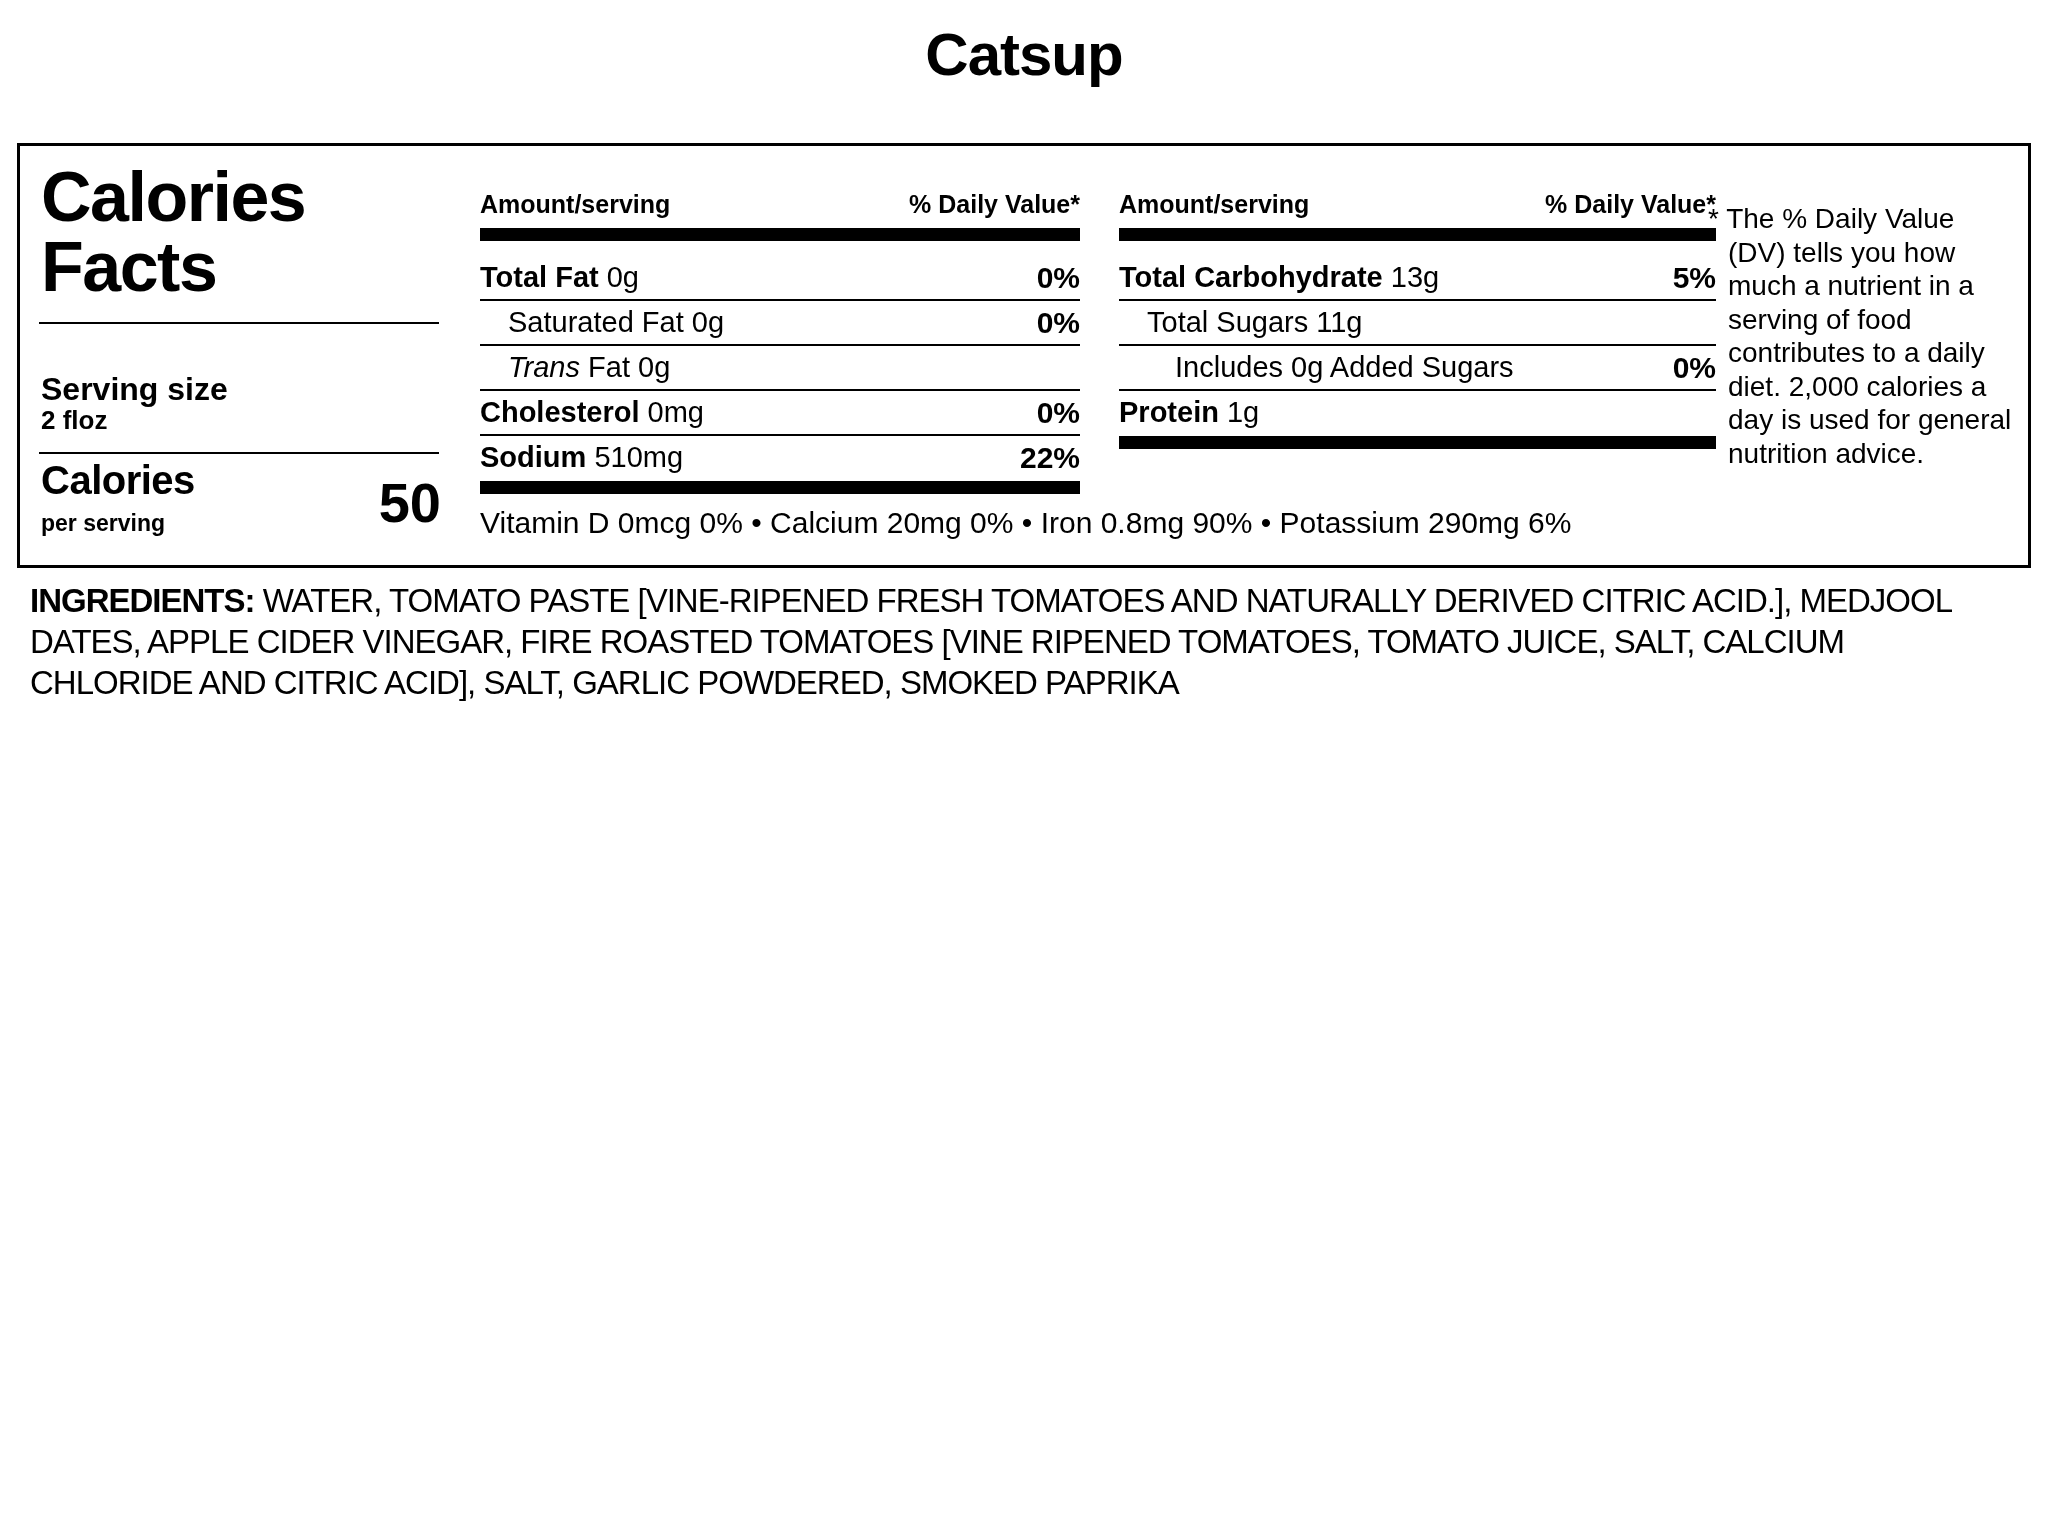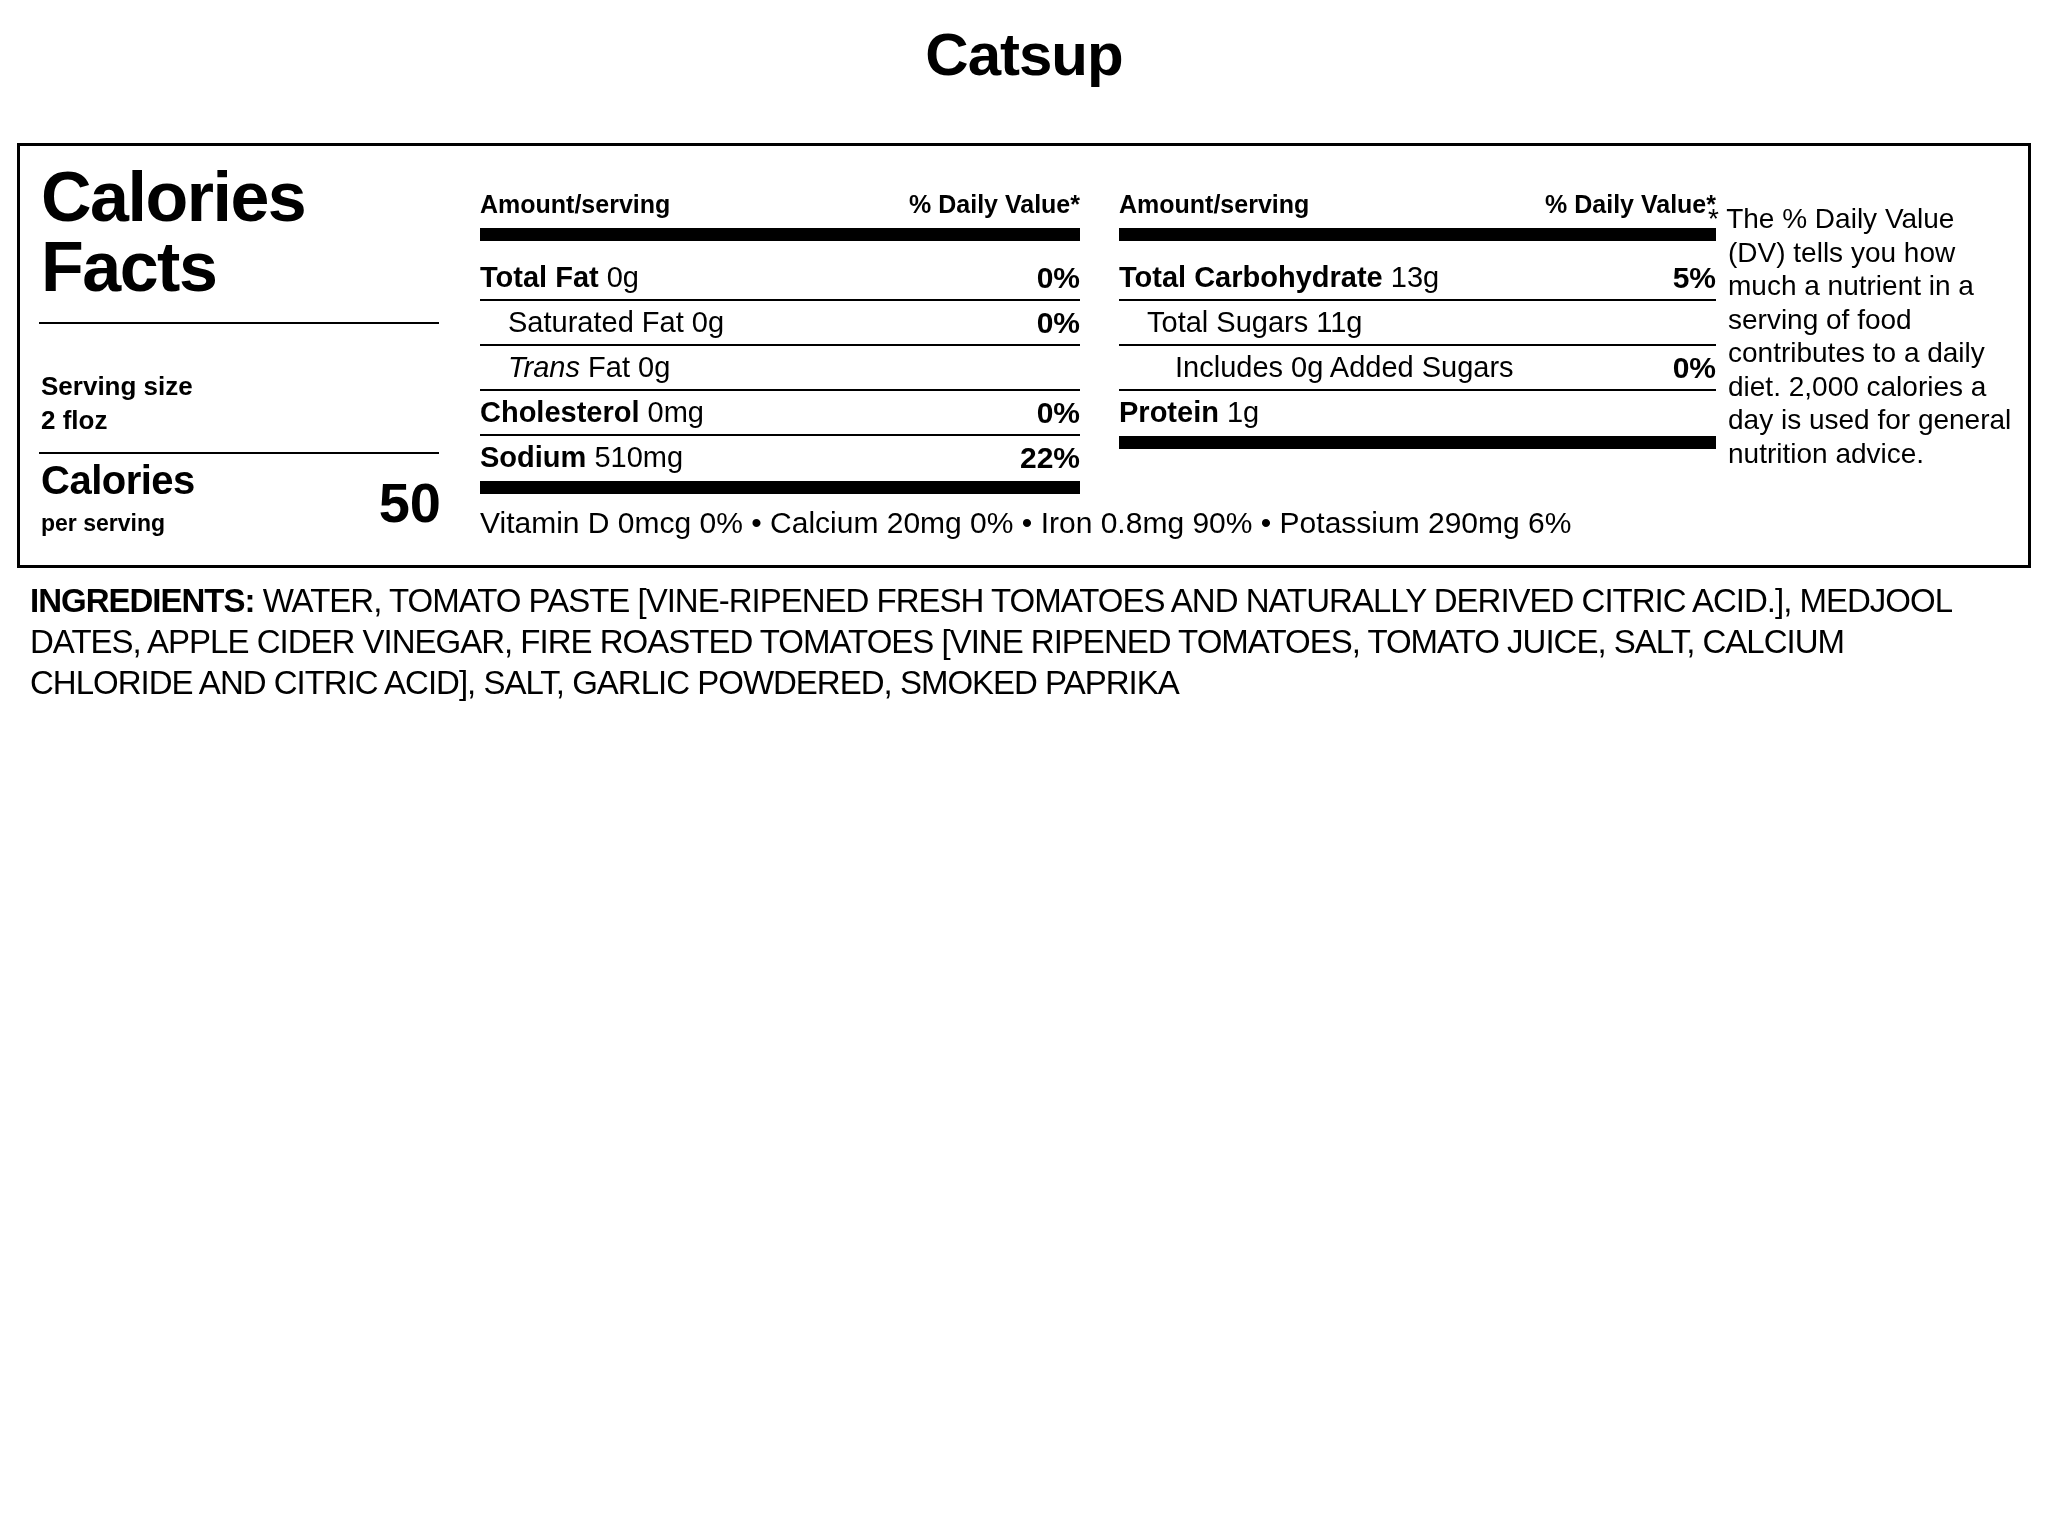--- a/index.html
+++ b/index.html
@@ -57,21 +57,21 @@
     left: 6px;
     width: 400px;
     border-top: 2px solid #000;
   }
   .rule1 { top: 176px; }
   .rule2 { top: 306px; }
   .serving-label {
     position: absolute;
     top: 225px;
     left: 8px;
-    font-size: 26px;
+    font-size: 32px;
     font-weight: bold;
   }
   .serving-value {
     position: absolute;
     top: 259px;
     left: 8px;
     font-size: 26px;
     font-weight: bold;
   }
   .calories-label {

